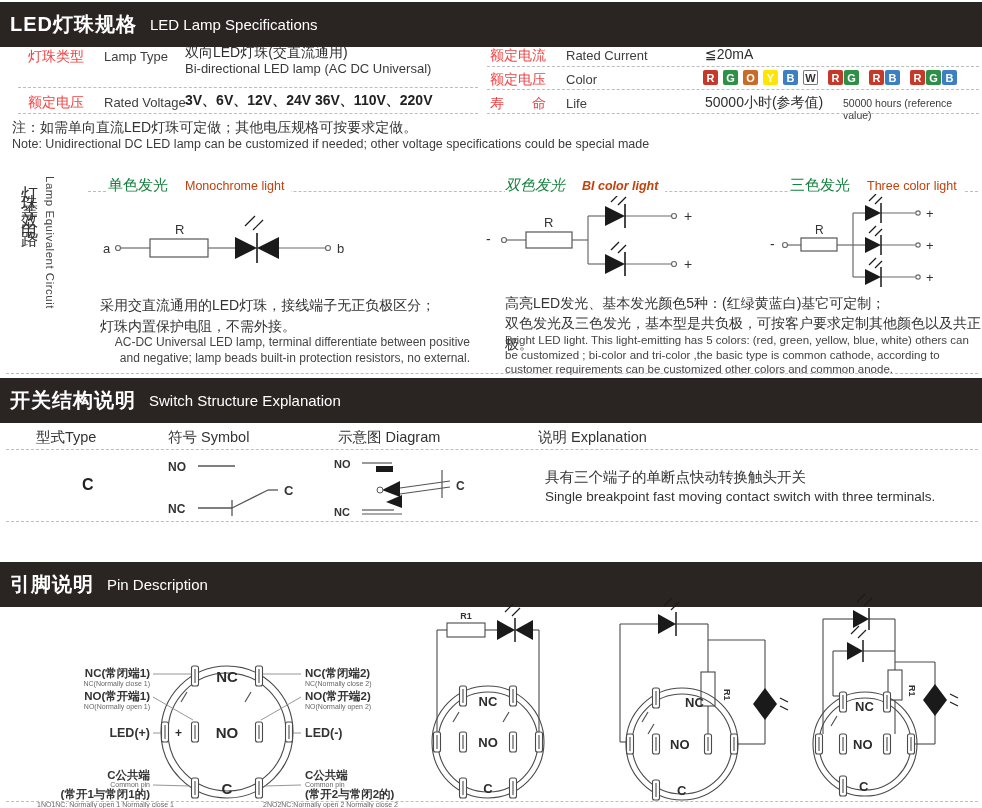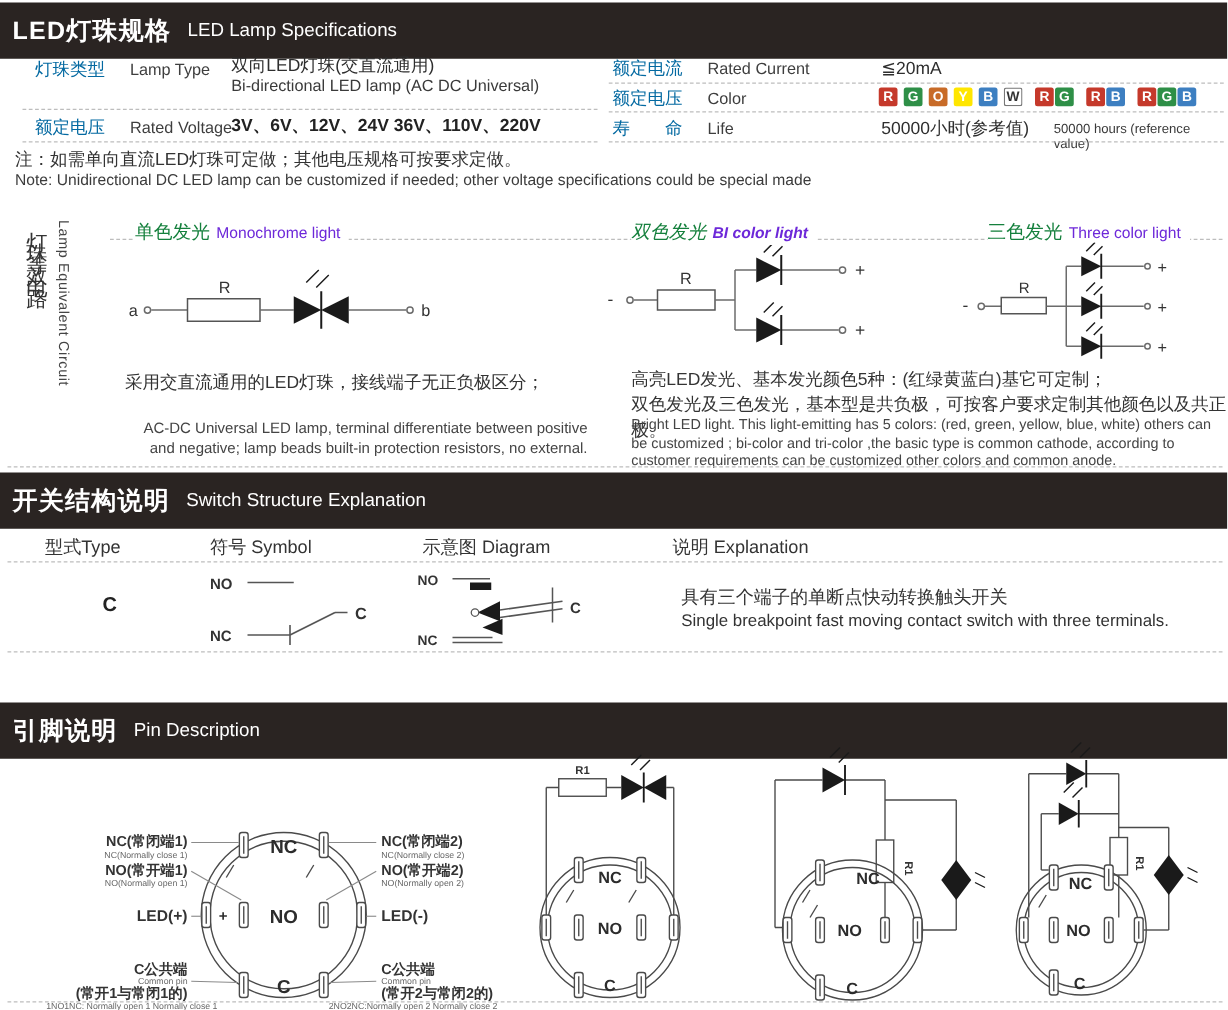--- a/index.html
+++ b/index.html
@@ -7,39 +7,39 @@
         font-family:"Liberation Sans","DejaVu Sans",sans-serif;color:#333;}
   .abs{position:absolute;}
   
   .bar{position:absolute;left:0;width:982px;height:45px;background:#2a2422;color:#fff;
        display:flex;align-items:center;padding-left:10px;box-sizing:border-box;}
   .bar-zh{font-size:20px;font-weight:bold;letter-spacing:1px;}
   .bar-en{font-size:15px;margin-left:13px;}
   
   .dash-h{position:absolute;height:0;border-top:1px dashed #bdbdbd;}
   
-  .lbl-zh{font-size:14px;color:#0369a1;}
+  .lbl-zh{font-size:14px;color:#ef4444;}
   .lbl-en{font-size:13px;color:#3e3e3e;margin-left:20px;}
   .val{font-size:14px;color:#2e2e2e;}
   .val-sm{font-size:13px;color:#3a3a3a;}
   .val-xs{font-size:10.5px;color:#3a3a3a;}
   .bold{font-weight:bold;}
   
   .badges{position:absolute;display:flex;align-items:center;}
   .badge{display:inline-flex;width:15px;height:15px;align-items:center;justify-content:center;
          font-size:11px;font-weight:bold;border-radius:2px;margin-left:1px;}
   .badge.gap{margin-left:5px;}
   .badge.gapw{margin-left:10px;}
   
   .v-zh{position:absolute;writing-mode:vertical-rl;text-orientation:upright;
         font-size:17px;letter-spacing:9px;color:#333;}
   .v-en{position:absolute;writing-mode:vertical-rl;font-size:11.5px;color:#444;letter-spacing:.5px;}
   .circ-title{position:absolute;background:#fff;padding-right:7px;white-space:nowrap;}
   .ct-zh{font-size:15px;color:#15803d;}
-  .ct-en{font-size:12.5px;color:#6d28d9;margin-left:5px;}
+  .ct-en{font-size:12.5px;color:#c2410c;margin-left:17px;}
   .desc-zh{font-size:14px;line-height:21px;color:#333;}
   .desc-en{font-size:12px;line-height:16px;color:#444;text-align:right;}
   .desc-en-sm{font-size:11.5px;line-height:14.5px;color:#444;}
   
   .th{font-size:14.5px;color:#333;}
   svg text{font-family:"Liberation Sans","DejaVu Sans",sans-serif;}
 </style>
 </head>
 <body>
 
@@ -191,20 +191,21 @@
     <polygon points="100,43 100,59 116,51" fill="#1a1a1a"></polygon>
     <polygon points="100,75 100,91 116,83" fill="#1a1a1a"></polygon>
     <text x="5" y="55" font-size="14" fill="#333">-</text>
     <text x="50" y="40" font-size="12" fill="#333">R</text>
     <text x="161" y="24" font-size="13" fill="#333">+</text>
     <text x="161" y="56" font-size="13" fill="#333">+</text>
     <text x="161" y="88" font-size="13" fill="#333">+</text>
   </svg>
 
   <div class="abs desc-zh" style="left:100px;top:295px;">采用交直流通用的LED灯珠，接线端子无正负极区分；</div>
+  <div class="abs desc-zh" style="left:100px;top:316px;">灯珠内置保护电阻，不需外接。</div>
   <div class="abs desc-en" style="left:100px;top:334px;width:370px;">AC-DC Universal LED lamp, terminal differentiate between positive and negative; lamp beads built-in protection resistors, no external.</div>
 
   <div class="abs desc-zh" style="left:505px;top:293px;">高亮LED发光、基本发光颜色5种：(红绿黄蓝白)基它可定制；</div>
   <div class="abs desc-zh" style="left:505px;top:313px;">双色发光及三色发光，基本型是共负极，可按客户要求定制其他颜色以及共正极。</div>
   <div class="abs desc-en-sm" style="left:505px;top:333px;width:472px;">Bright LED light. This light-emitting has 5 colors: (red, green, yellow, blue, white) others can be customized ; bi-color and tri-color ,the basic type is common cathode, according to customer requirements can be customized other colors and common anode.</div>
 
   <div class="dash-h" style="left:6px;top:373px;width:972px;"></div>
 
   <div class="bar" style="top:378px;">
     <span class="bar-zh">开关结构说明</span>

